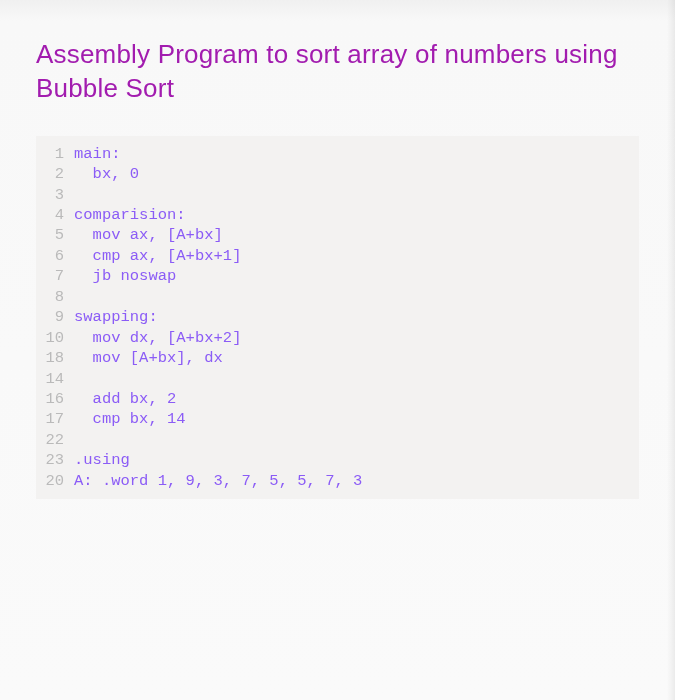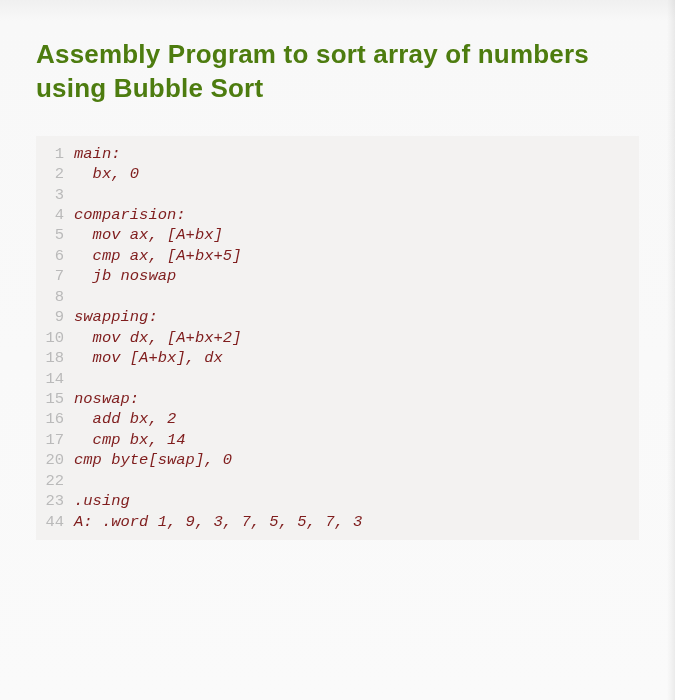--- a/index.html
+++ b/index.html
@@ -20,22 +20,22 @@
       position: absolute;
       top: 0;
       right: 0;
       width: 8px;
       height: 100%;
       background: linear-gradient(to right, rgba(0,0,0,0) 0%, rgba(0,0,0,0.06) 100%);
       pointer-events: none;
     }
     .title {
       font-size: 26px;
-      font-weight: 700;
-      color: #4d7c0f;
+      font-weight: 400;
+      color: #a21caf;
       line-height: 1.3;
       margin-bottom: 30px;
       letter-spacing: 0.2px;
     }
     .code-block {
       background: #f3f2f1;
       padding: 8px 0;
       font-family: "Courier New", Courier, monospace;
       font-size: 15.5px;
       line-height: 1.32;
@@ -47,43 +47,40 @@
     }
     .line-number {
       width: 38px;
       text-align: right;
       padding-right: 10px;
       color: #bababa;
       user-select: none;
       flex-shrink: 0;
     }
     .line-code {
-      color: #7f1d1d;
+      color: #8b5cf6;
       flex: 1;
-      font-style: italic;
     }
   </style>
 </head>
 <body>
 
 <h1 class="title">Assembly Program to sort array of numbers using Bubble Sort</h1>
 
 <div class="code-block" id="code-container">
     <div class="code-line"><span class="line-number">1</span><span class="line-code">main:</span></div>
     <div class="code-line"><span class="line-number">2</span><span class="line-code">  bx, 0</span></div>
     <div class="code-line"><span class="line-number">3</span><span class="line-code"></span></div>
     <div class="code-line"><span class="line-number">4</span><span class="line-code">comparision:</span></div>
     <div class="code-line"><span class="line-number">5</span><span class="line-code">  mov ax, [A+bx]</span></div>
-    <div class="code-line"><span class="line-number">6</span><span class="line-code">  cmp ax, [A+bx+5]</span></div>
+    <div class="code-line"><span class="line-number">6</span><span class="line-code">  cmp ax, [A+bx+1]</span></div>
     <div class="code-line"><span class="line-number">7</span><span class="line-code">  jb noswap</span></div>
     <div class="code-line"><span class="line-number">8</span><span class="line-code"></span></div>
     <div class="code-line"><span class="line-number">9</span><span class="line-code">swapping:</span></div>
     <div class="code-line"><span class="line-number">10</span><span class="line-code">  mov dx, [A+bx+2]</span></div>
     <div class="code-line"><span class="line-number">18</span><span class="line-code">  mov [A+bx], dx</span></div>
     <div class="code-line"><span class="line-number">14</span><span class="line-code"></span></div>
-    <div class="code-line"><span class="line-number">15</span><span class="line-code">noswap:</span></div>
     <div class="code-line"><span class="line-number">16</span><span class="line-code">  add bx, 2</span></div>
     <div class="code-line"><span class="line-number">17</span><span class="line-code">  cmp bx, 14</span></div>
-    <div class="code-line"><span class="line-number">20</span><span class="line-code">cmp byte[swap], 0</span></div>
     <div class="code-line"><span class="line-number">22</span><span class="line-code"></span></div>
     <div class="code-line"><span class="line-number">23</span><span class="line-code">.using</span></div>
-    <div class="code-line"><span class="line-number">44</span><span class="line-code">A: .word 1, 9, 3, 7, 5, 5, 7, 3</span></div>
+    <div class="code-line"><span class="line-number">20</span><span class="line-code">A: .word 1, 9, 3, 7, 5, 5, 7, 3</span></div>
   </div>
 
 </body></html>

